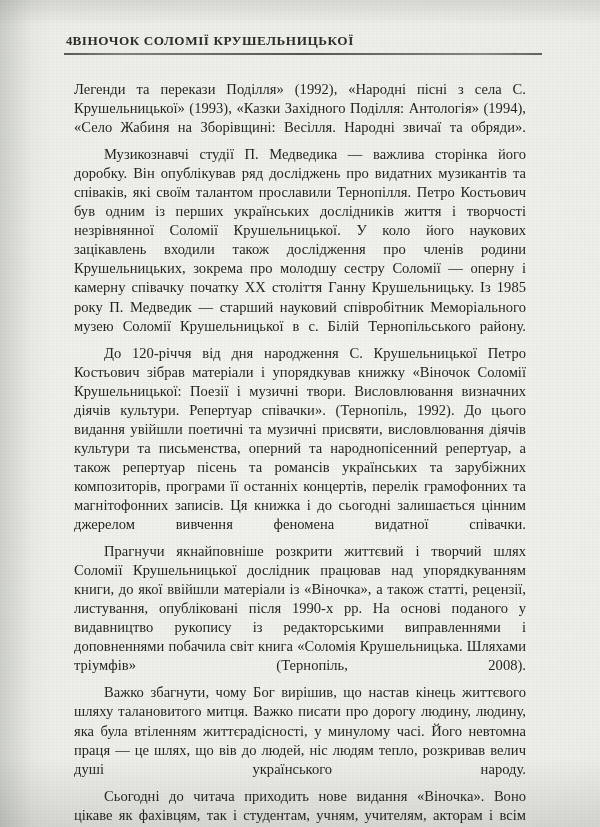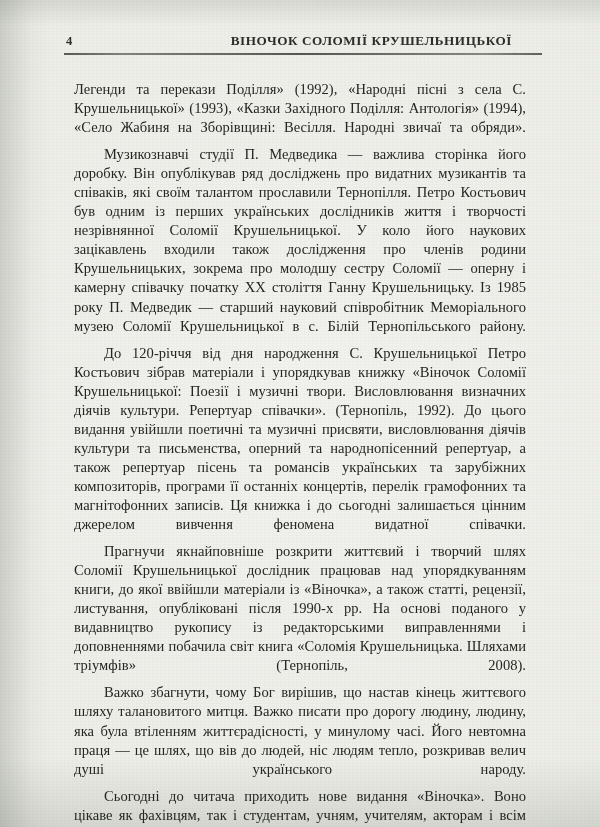--- a/index.html
+++ b/index.html
@@ -73,21 +73,21 @@
     font-size: 12.5px;
     color: #2c2f2c;
     line-height: 1;
     letter-spacing: .2px;
     padding-bottom: 1px;
     flex: 0 0 auto;
     filter: blur(.15px);
   }
   .head-title {
     flex: 1 1 auto;
-    text-align: right;
+    text-align: left;
     font-family: "Liberation Serif", "DejaVu Serif", serif;
     font-weight: bold;
     font-size: 13.2px;
     letter-spacing: .55px;
     color: #2a2d2a;
     line-height: 1;
     padding-bottom: 1px;
     padding-right: 28px;
     white-space: nowrap;
     filter: blur(.2px);

